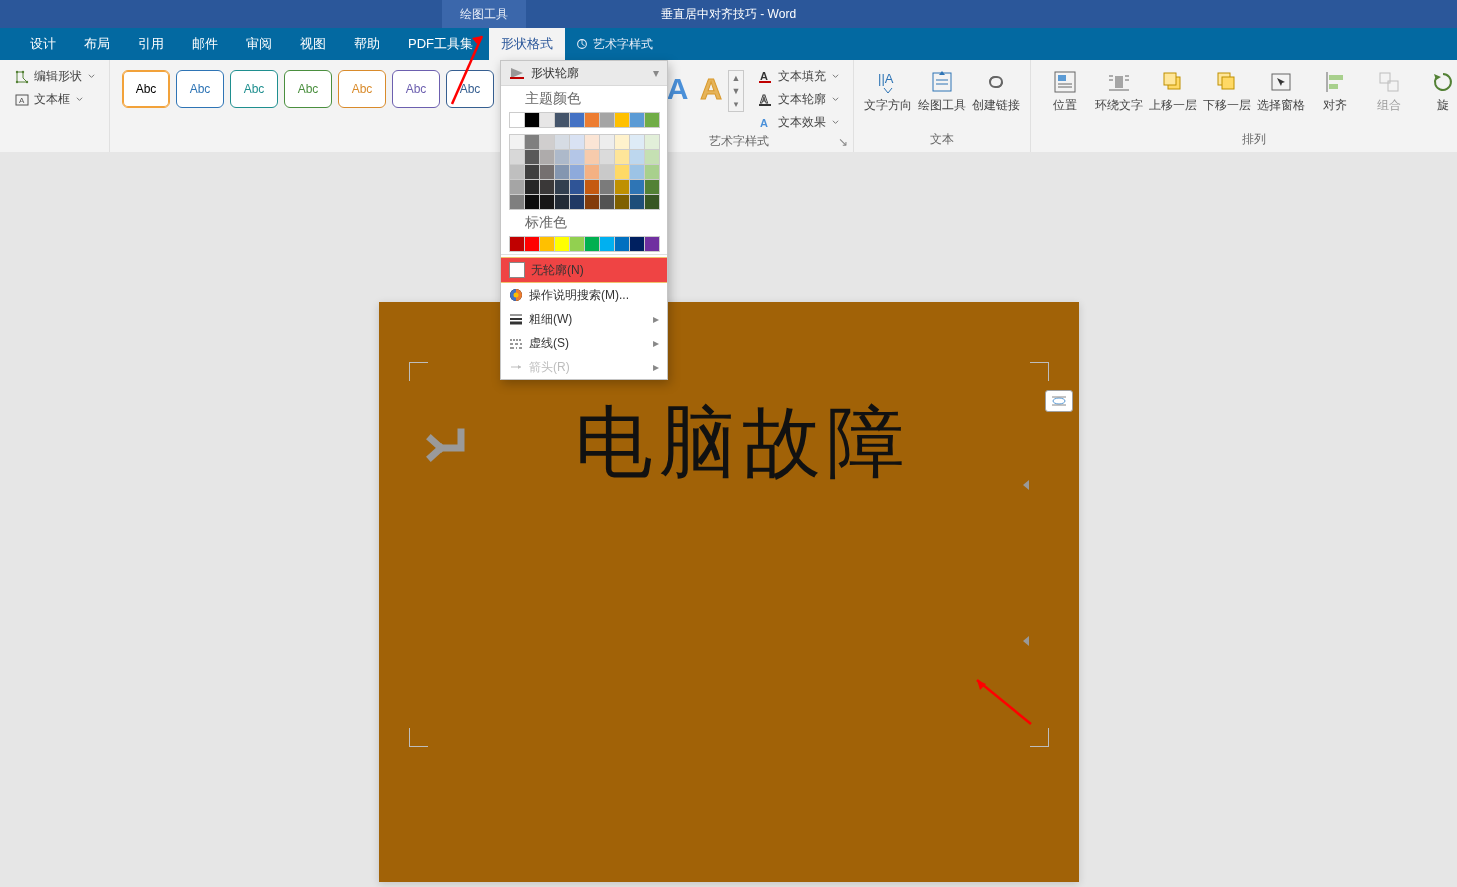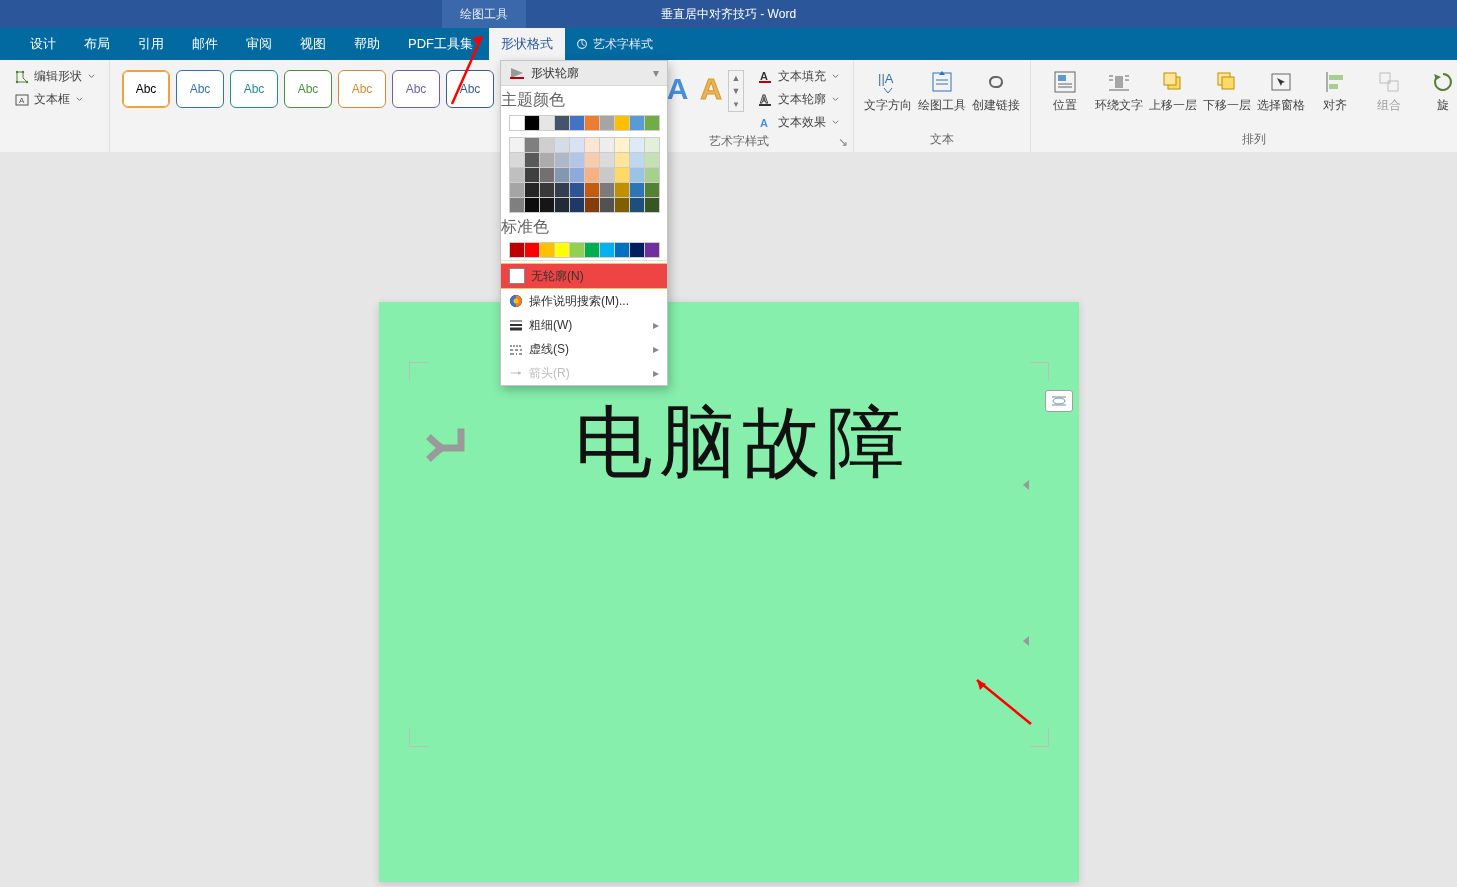--- a/index.html
+++ b/index.html
@@ -33,38 +33,38 @@
 .gallery-scroller{width:14px;height:40px;border:1px solid #c9c9c9;margin-left:2px;display:flex;flex-direction:column;margin-top:6px}
 .gallery-scroller div{flex:1;display:flex;align-items:center;justify-content:center;color:#777;font-size:9px}
 .wa-gallery{display:flex;gap:12px;align-items:center;margin-top:8px}
 .wa{font-size:30px;font-weight:bold;cursor:pointer}
 .wa1{color:#333;text-shadow:0 0 0 #666}
 .wa2{color:#4a90d9}
 .wa3{color:#e6b45a;-webkit-text-stroke:1px #d99a2e}
 .big-btn{display:flex;flex-direction:column;align-items:center;justify-content:flex-start;width:52px;padding-top:4px;color:#444;cursor:pointer;gap:3px;text-align:center;line-height:1.1}
 .big-btn svg{height:28px}
 .doc-area{position:absolute;left:0;right:0;top:152px;bottom:0;background:#e6e6e6;display:flex;justify-content:center}
-.page{width:700px;height:580px;background:#86efac;margin-top:150px;position:relative;box-shadow:0 2px 8px rgba(0,0,0,.15)}
+.page{width:700px;height:580px;background:#a16207;margin-top:150px;position:relative;box-shadow:0 2px 8px rgba(0,0,0,.15)}
 .crop{position:absolute;width:18px;height:18px;border:0 solid #bdbdbd}
 .crop.tl{top:60px;left:30px;border-top-width:1px;border-left-width:1px}
 .crop.tr{top:60px;right:30px;border-top-width:1px;border-right-width:1px}
 .crop.bl{bottom:135px;left:30px;border-bottom-width:1px;border-left-width:1px}
 .crop.br{bottom:135px;right:30px;border-bottom-width:1px;border-right-width:1px}
 .textbox{position:absolute;left:84px;top:88px;width:560px;height:300px}
 .tb-icon{position:absolute;right:-50px;top:0;width:26px;height:20px;border:1px solid #a0a0a0;border-radius:3px;background:#fff;display:flex;align-items:center;justify-content:center}
 .tb-text{font-size:78px;line-height:1.35;color:#111;text-align:center;letter-spacing:6px;font-family:"SimSun","宋体",serif}
 .para-mark{position:absolute;left:40px;top:120px;color:#7a7a7a}
 .handle{position:absolute;width:0;height:0}
 .handle.r{right:-6px;top:50%;border-top:5px solid transparent;border-bottom:5px solid transparent;border-right:6px solid #999}
 
 .dropdown{position:absolute;left:500px;top:60px;width:166px;background:#fff;border:1px solid #c5c5c5;box-shadow:2px 4px 10px rgba(0,0,0,.25);z-index:50}
 .dd-row{display:flex;align-items:center;height:24px;padding:0 8px;gap:6px;cursor:pointer;color:#333;white-space:nowrap}
 .dd-row.hdr{background:#eaeaea;border-bottom:1px solid #d9d9d9}
 .dd-row .dd-caret{margin-left:auto;color:#888}
-.dd-section-label{padding:4px 8px 2px 0;color:#666;font-size:16px}
+.dd-section-label{padding:4px 8px 2px 24px;color:#666;font-size:14px}
 .swatch-grid{display:grid;grid-template-columns:repeat(10,14px);grid-auto-rows:14px;gap:1px;padding:2px 8px}
 .sw{width:14px;height:14px;border:1px solid #ccc;cursor:pointer}
 .dd-row.hover{background:#ef4444;border-top:1px solid #f0c36d;border-bottom:1px solid #f0c36d}
 .dd-sep{height:1px;background:#e0e0e0;margin:2px 0}
 .dd-row.disabled{color:#bdbdbd;cursor:default}
 .dd-square{width:14px;height:14px;border:1px solid #888;background:#fff}
 
 .arrow{position:absolute;pointer-events:none}
 .arrow svg{overflow:visible}
 </style>

